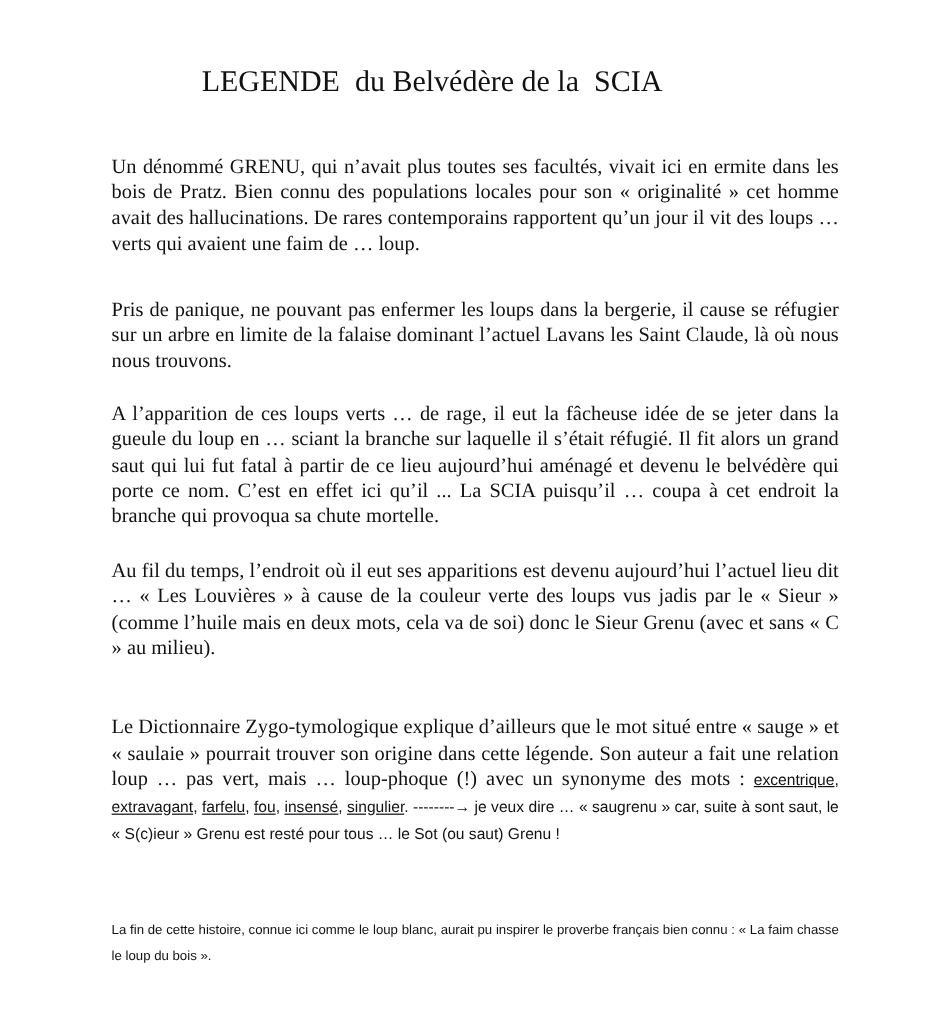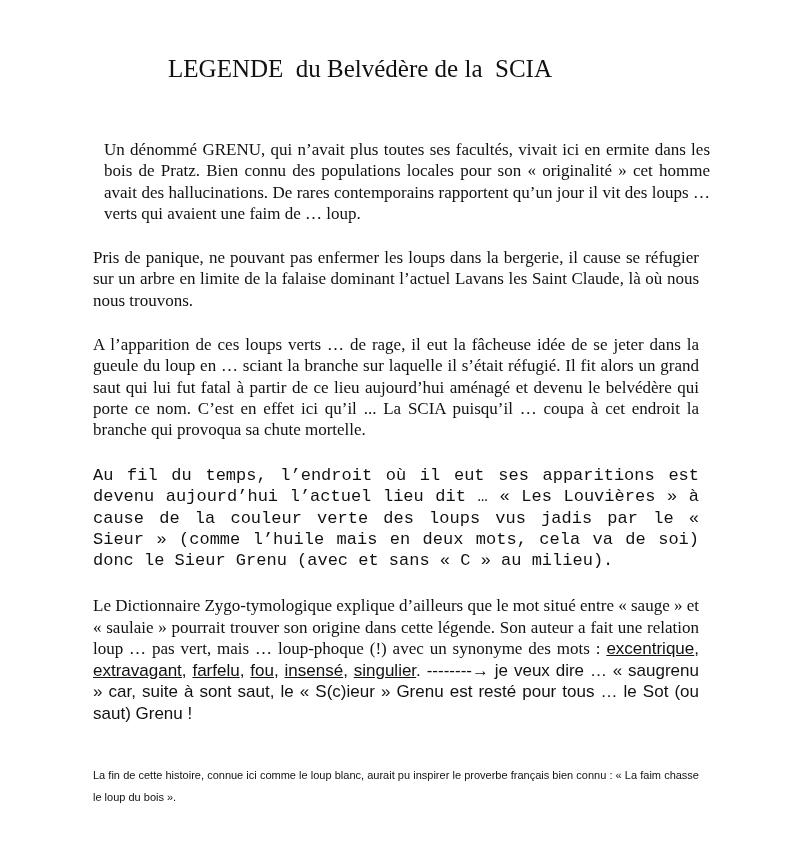--- a/index.html
+++ b/index.html
@@ -6,33 +6,33 @@
   body { width: 789px; height: 842px; position: relative; overflow: hidden; color: #111; }
   .title {
     position: absolute; top: 55px; left: 0; width: 720px; text-align: center;
     font-family: "Liberation Serif", serif; font-size: 25px; white-space: pre;
   }
   .para {
     position: absolute; left: 93px; width: 606px;
     font-family: "Liberation Serif", serif; font-size: 17px; line-height: 21.3px;
     text-align: justify; text-align-last: left;
   }
-  .sans { font-family: "Liberation Sans", sans-serif; font-size: 17px; }
+  .sans { font-family: "Liberation Sans", sans-serif; font-size: 13px; }
   .u { text-decoration: underline; }
   .b { font-weight: normal; }
   .p5 { line-height: 21.5px; }
   .p6 { font-family: "Liberation Sans", sans-serif; font-size: 11px; line-height: 22px; }
 </style>
 </head>
 <body>
 
 <div class="title">LEGENDE  du Belvédère de la  SCIA</div>
 
-<p class="para" style="top:128px;margin:11px;">Un dénommé GRENU, qui n’avait plus toutes ses facultés, vivait ici en ermite dans les bois de Pratz. Bien connu des populations locales pour son « originalité » cet homme avait des hallucinations. De rares contemporains rapportent qu’un jour il vit des loups … verts  qui avaient une faim de … loup.</p>
+<p class="para" style="top:128px;margin:0;">Un dénommé GRENU, qui n’avait plus toutes ses facultés, vivait ici en ermite dans les bois de Pratz. Bien connu des populations locales pour son « originalité » cet homme avait des hallucinations. De rares contemporains rapportent qu’un jour il vit des loups … verts  qui avaient une faim de … loup.</p>
 <p class="para" style="top:247px;margin:0;">Pris de panique, ne pouvant pas enfermer les loups dans la bergerie, il cause se réfugier sur un arbre en limite de la falaise  dominant l’actuel Lavans les Saint Claude, là où nous nous trouvons.</p>
 <p class="para" style="top:334px;margin:0;">A l’apparition de ces loups verts … de rage, il eut la fâcheuse idée de se jeter dans la gueule du loup en … sciant la branche sur laquelle il s’était réfugié. Il fit alors un grand saut qui lui fut fatal à partir de ce lieu aujourd’hui aménagé et devenu le belvédère qui porte ce nom. C’est en effet ici qu’il ... La SCIA puisqu’il … coupa à cet endroit la branche qui provoqua sa chute mortelle.</p>
-<p class="para" style="top:465px;margin:0;font-family:Liberation Mono, monospace;">Au fil du temps, l’endroit où il eut ses apparitions est devenu aujourd’hui l’actuel lieu dit … « Les Louvières » à cause de la couleur verte des loups vus jadis par le « Sieur » (comme l’huile mais en deux mots, cela va de soi) donc le Sieur  Grenu (avec et sans « C » au milieu).</p>
+<p class="para" style="top:465px;margin:0;">Au fil du temps, l’endroit où il eut ses apparitions est devenu aujourd’hui l’actuel lieu dit … « Les Louvières » à cause de la couleur verte des loups vus jadis par le « Sieur » (comme l’huile mais en deux mots, cela va de soi) donc le Sieur  Grenu (avec et sans « C » au milieu).</p>
 
 <p class="para p5" style="top:595px;margin:0;">
   <span>Le Dictionnaire Zygo-tymologique explique d’ailleurs que le mot situé entre « sauge » et « saulaie » pourrait trouver son origine dans cette légende. Son auteur a fait une relation loup … pas vert, mais … loup-phoque (!) avec  un synonyme des mots :  </span><span class="sans u">excentrique</span><span class="sans">, </span><span class="sans u">extravagant</span><span class="sans">, </span><span class="sans u">farfelu</span><span class="sans">, </span><span class="sans u">fou</span><span class="sans">, </span><span class="sans u">insensé</span><span class="sans">, </span><span class="sans u">singulier</span><span class="sans">. --------→ je veux dire … </span><span class="sans b">« saugrenu »</span><span class="sans"> car, suite à sont saut, le « S(c)ieur »  Grenu est resté pour tous … le Sot (ou saut) Grenu !</span>
 </p>
 
 <p class="para p6" style="top:764px;margin:0;">La fin de cette histoire, connue ici comme le loup blanc, aurait pu inspirer le proverbe français bien connu : « La faim chasse le loup du bois ».</p>
 
 </body></html>

